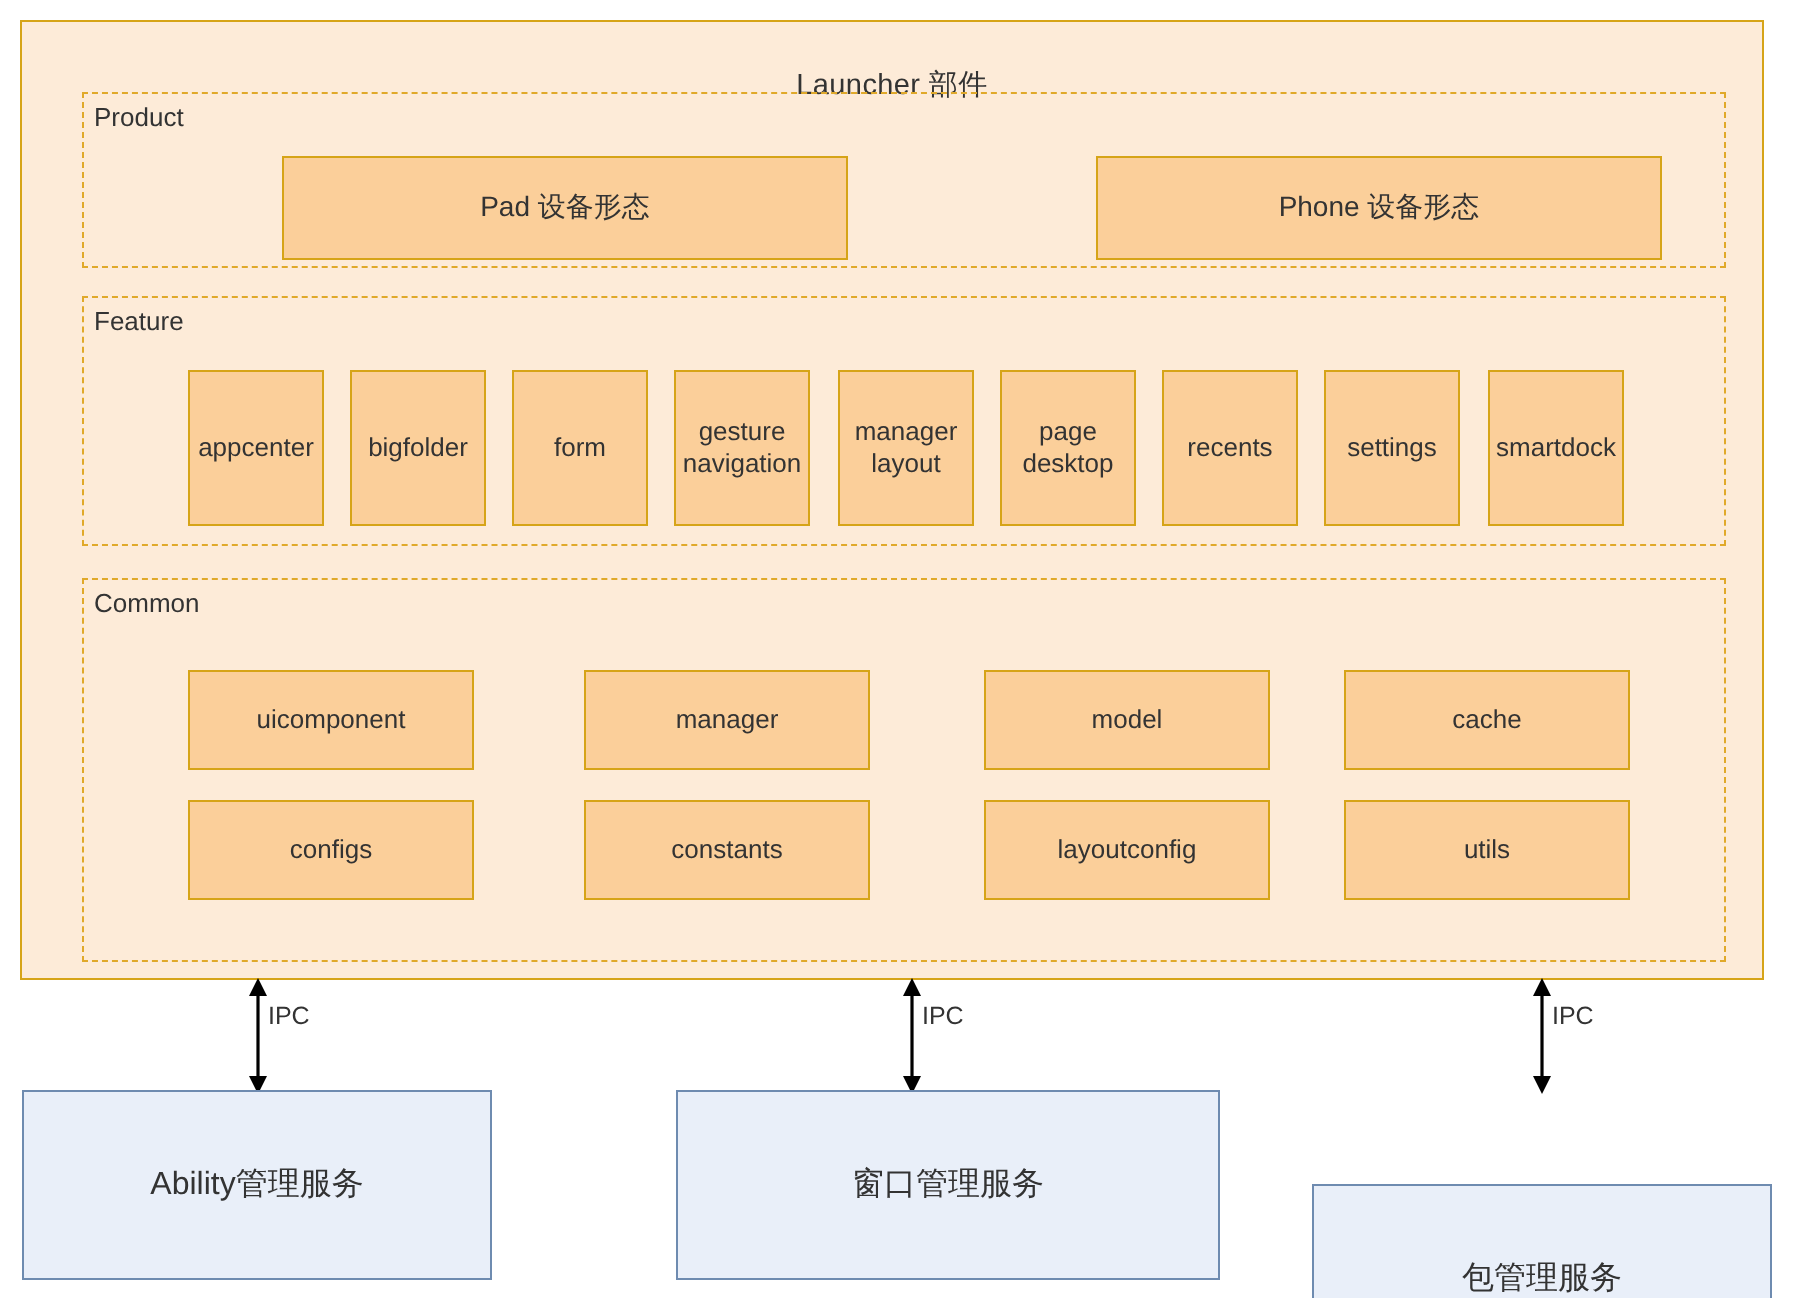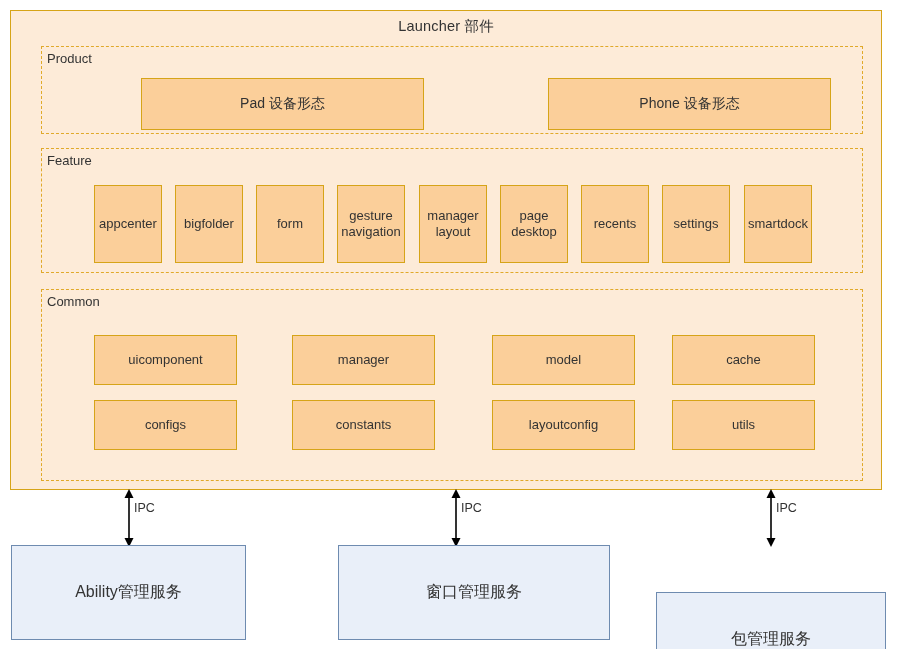--- a/index.html
+++ b/index.html
@@ -23,21 +23,21 @@
     top: 10px;
     width: 872px;
     height: 480px;
     box-sizing: border-box;
     background: #fdebd8;
     border: 1.5px solid #d6a418;
   }
   .launcher-title {
     position: absolute;
     left: 0;
-    top: 6px;
+    top: 22px;
     width: 100%;
     text-align: center;
     font-size: 14.5px;
     color: #333333;
     letter-spacing: 0.2px;
   }
 
   
   .group {
     position: absolute;

